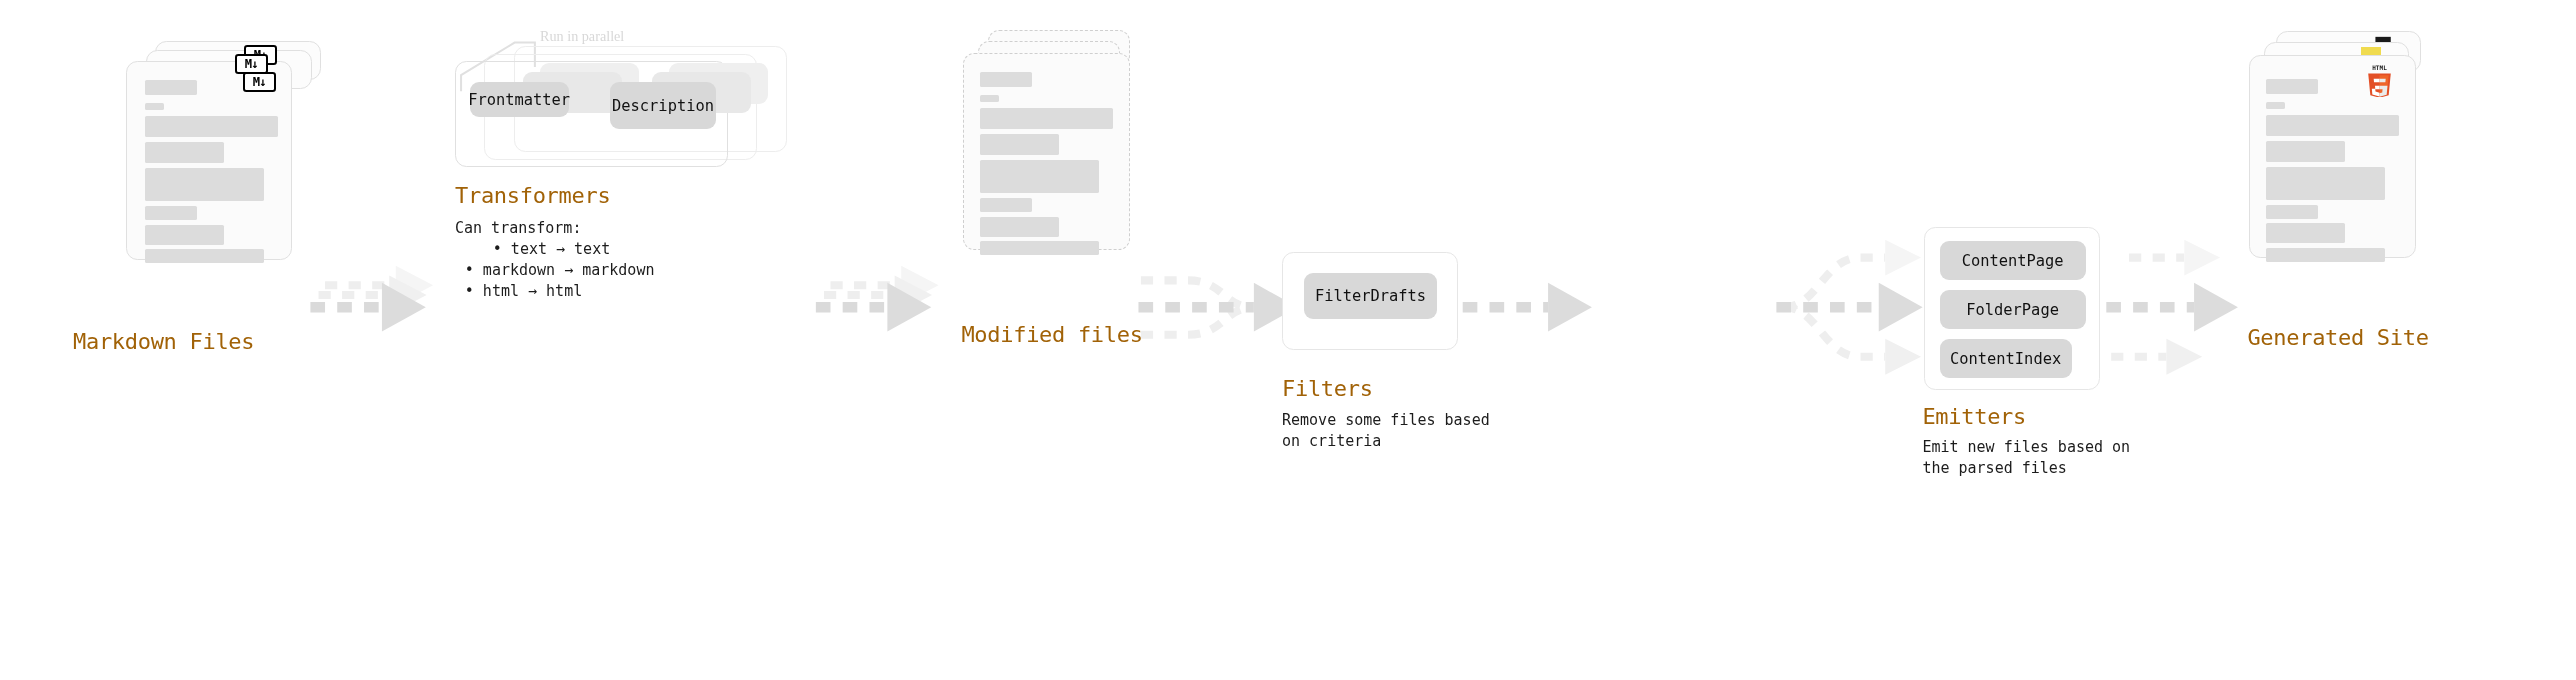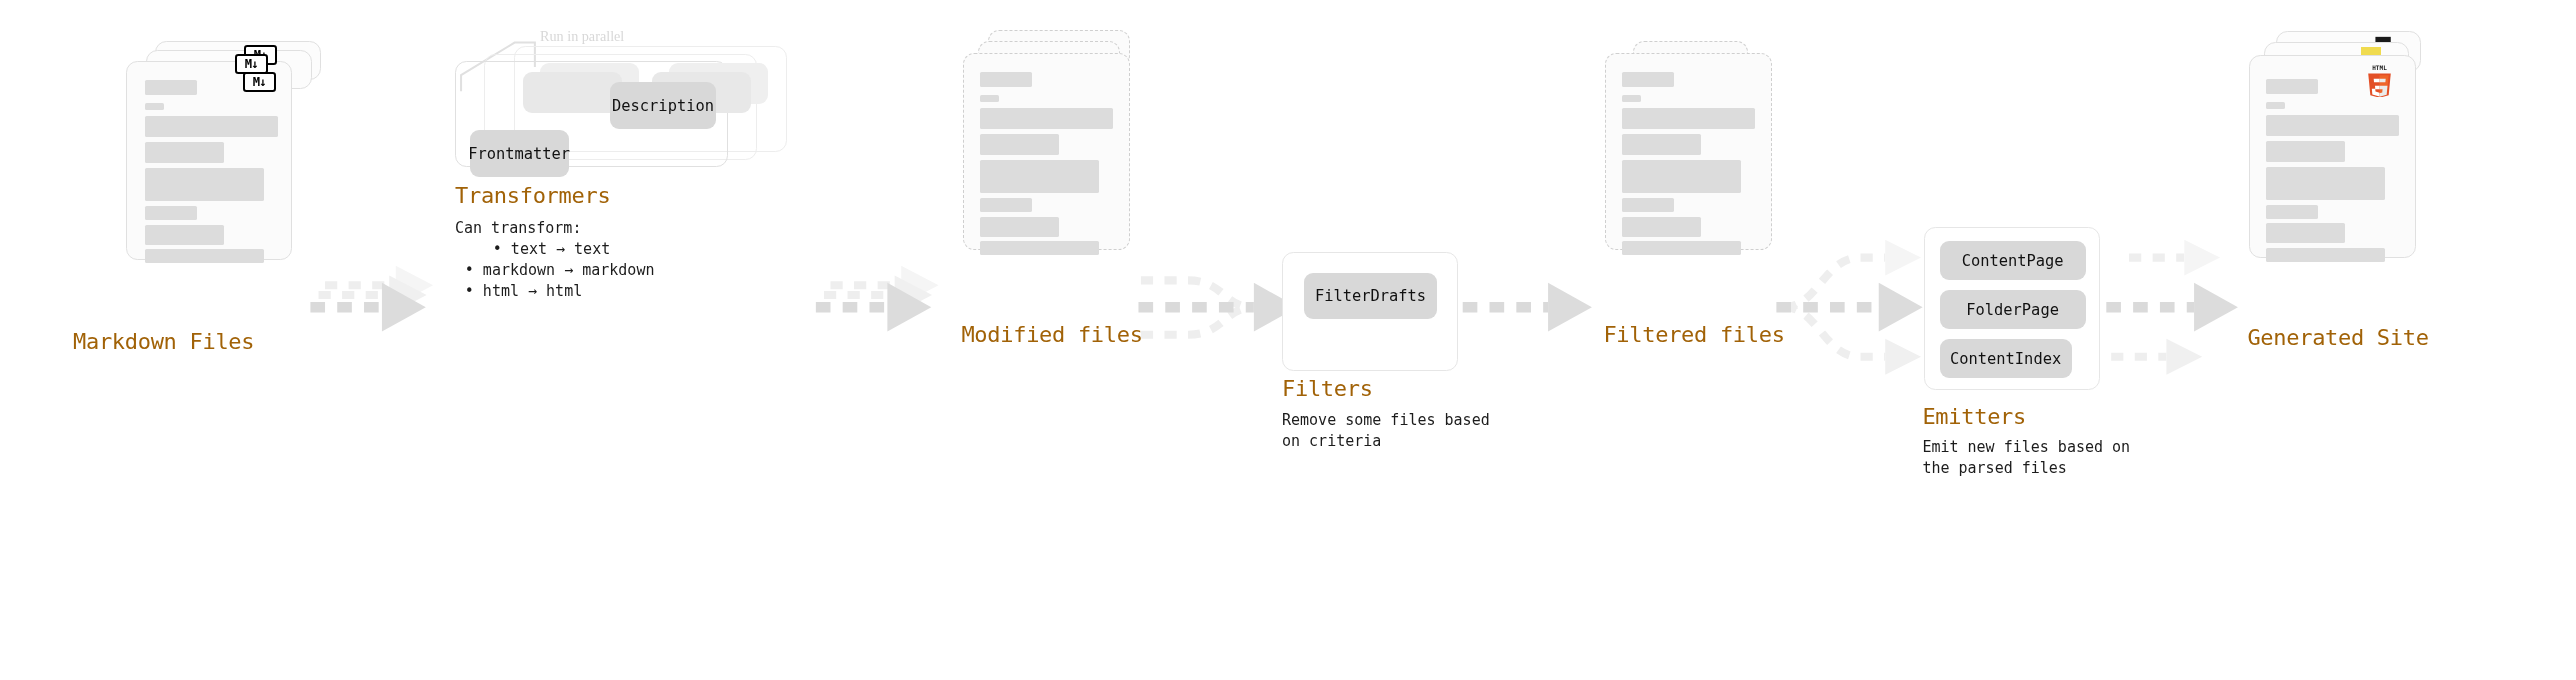--- a/index.html
+++ b/index.html
@@ -261,21 +261,21 @@
 
     <svg width="65" height="57" style="position:absolute;left:161px;top:72px;" viewBox="0 0 80 70">
       <path d="M4,26 H52" stroke="#ededed" stroke-width="2.5" fill="none"></path>
       <polygon points="52,20 64,26 52,32" fill="#ededed"></polygon>
       <path d="M2,39 H50" stroke="#e6e6e6" stroke-width="2.5" fill="none"></path>
       <polygon points="50,33 62,39 50,45" fill="#e6e6e6"></polygon>
       <path d="M0,52 H48" stroke="#d9d9d9" stroke-width="2.5" fill="none"></path>
       <polygon points="48,46 60,52 48,58" fill="#d9d9d9"></polygon>
     </svg>
 
-    <div class="chip" style="left:14.6px;top:82px;width:99px;height:47px;margin-top:48px;">
+    <div class="chip" style="left:14.6px;top:82px;width:99px;height:35px;">
       <span>Frontmatter</span>
     </div>
     <div class="chip" style="left:155px;top:82px;width:106px;height:47px;">
       <span>Description</span>
     </div>
 
     <div class="title" style="left:0px;top:183px;">Transformers</div>
     <div class="subtitle" style="left:0px;top:218px;">Can transform:</div>
     <div class="subtitle" style="left:9.8px;top:239px;margin-left:28px;">• text → text</div>
     <div class="subtitle" style="left:9.8px;top:260px;">• markdown → markdown</div>
@@ -296,49 +296,31 @@
         <div class="skel" style="left:16.3px;top:144px;width:52px;height:14px;"></div>
         <div class="skel" style="left:16.3px;top:163px;width:79px;height:19.5px;"></div>
         <div class="skel" style="left:16.3px;top:187px;width:119px;height:14px;"></div>
       </div>
     </div>
 
     <div class="title" style="left:-1.6px;top:322px;">Modified files</div>
   </div>
 
   <div class="stage" style="left:1282px;">
-    <div class="chipbox" style="left:0px;top:252px;width:176px;height:119px;">
+    <div class="chipbox" style="left:0px;top:252px;width:176px;height:98px;">
       <div class="chip" style="left:21px;top:19.5px;width:133px;height:46px;">
         <span>FilterDrafts</span>
       </div>
     </div>
 
     <div class="title" style="left:0px;top:376px;">Filters</div>
     <div class="subtitle" style="left:0px;top:410px;">Remove some files based
 on criteria</div>
   </div>
 
-  <div class="stage" style="left:1605px;">
-    <div class="cardstack" style="width:187px;height:260px;">
-      <div class="card dashed" style="left:28px;top:41px;width:115px;height:32.5px;"></div>
-
-      <div class="card dashed" style="left:0px;top:53px;width:167px;height:197px;">
-        <div class="skel" style="left:16.3px;top:18px;width:52px;height:15.4px;"></div>
-        <div class="skel" style="left:16.3px;top:41px;width:18.7px;height:6.5px;"></div>
-        <div class="skel" style="left:16.3px;top:54px;width:133px;height:21px;"></div>
-        <div class="skel" style="left:16.3px;top:80px;width:79px;height:21px;"></div>
-        <div class="skel" style="left:16.3px;top:106px;width:119px;height:32.5px;"></div>
-        <div class="skel" style="left:16.3px;top:144px;width:52px;height:14px;"></div>
-        <div class="skel" style="left:16.3px;top:163px;width:79px;height:19.5px;"></div>
-        <div class="skel" style="left:16.3px;top:187px;width:119px;height:14px;"></div>
-      </div>
-    </div>
-
-    <div class="title" style="left:-1.6px;top:322px;">Filtered files</div>
-  </div>
 
   <div class="stage" style="left:1924px;">
     <div class="chipbox" style="left:0px;top:227px;width:176px;height:163px;padding-left:44px;">
       <div class="chip" style="left:14.6px;top:13px;width:146px;height:39px;">
         <span>ContentPage</span>
       </div>
       <div class="chip" style="left:14.6px;top:62px;width:146px;height:39px;">
         <span>FolderPage</span>
       </div>
       <div class="chip" style="left:14.6px;top:111px;width:132px;height:39px;">

